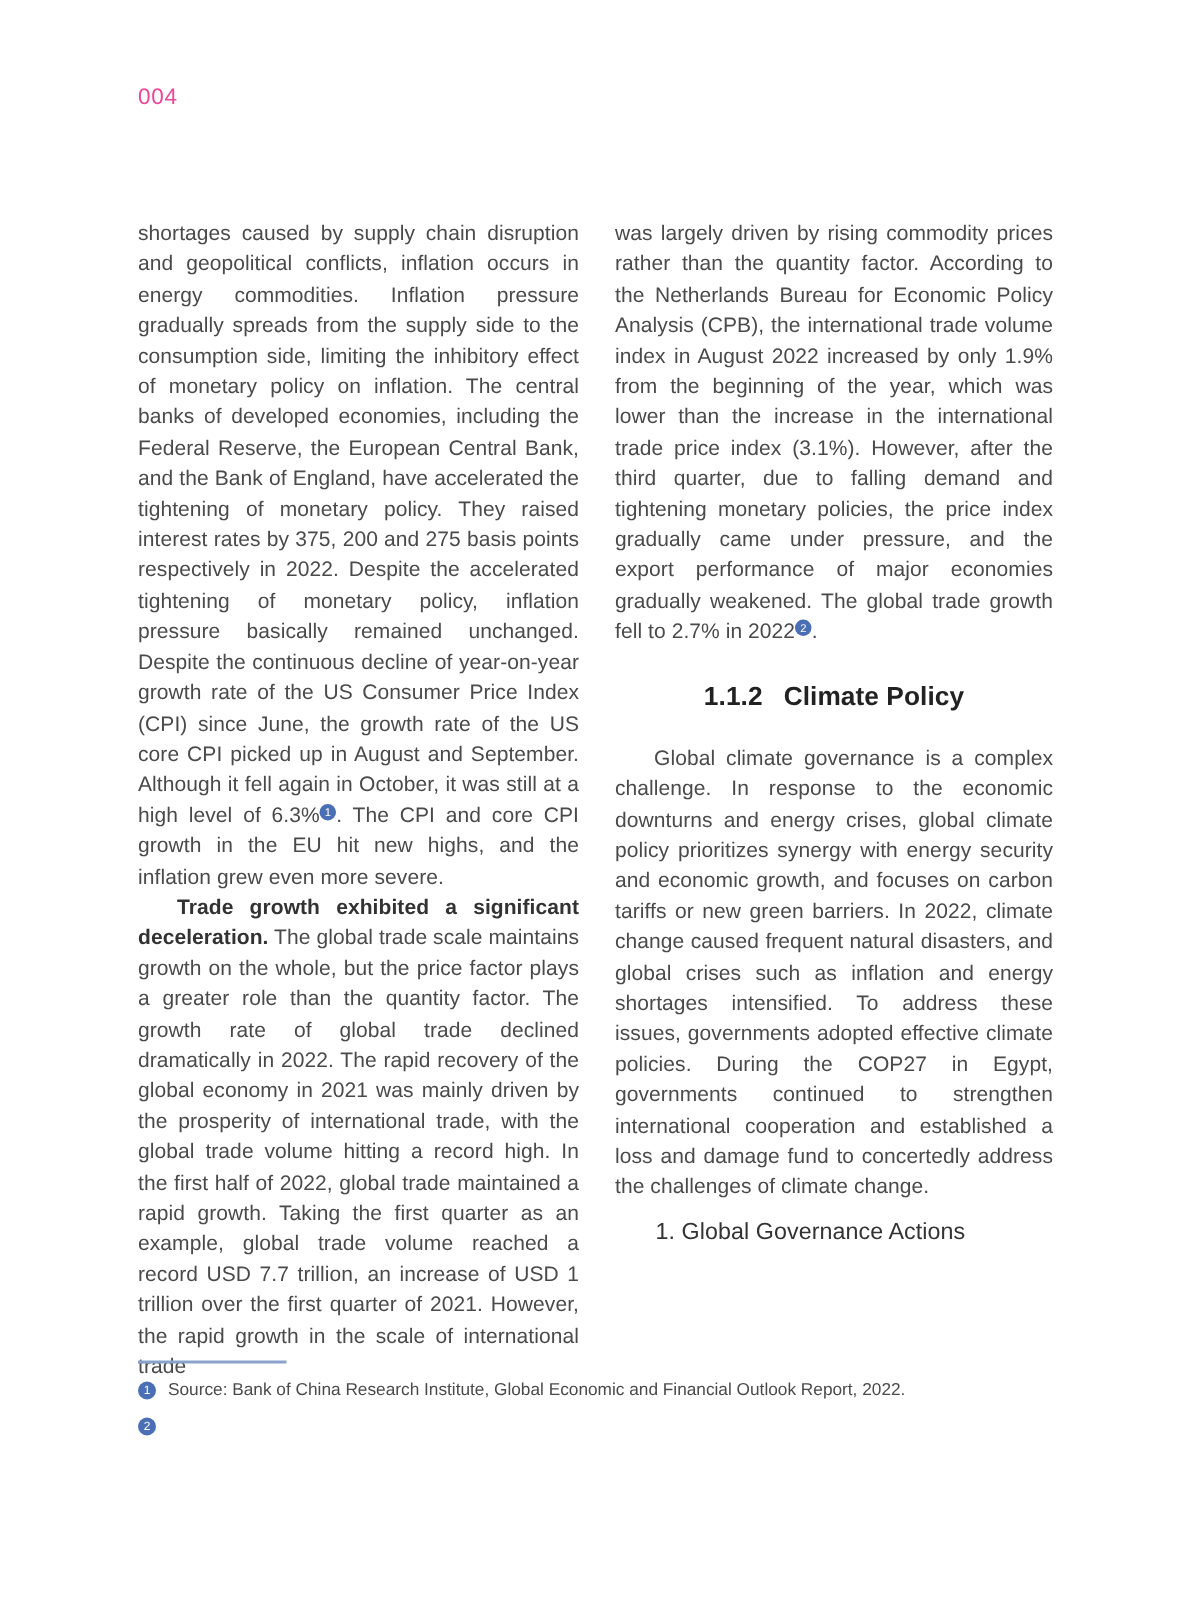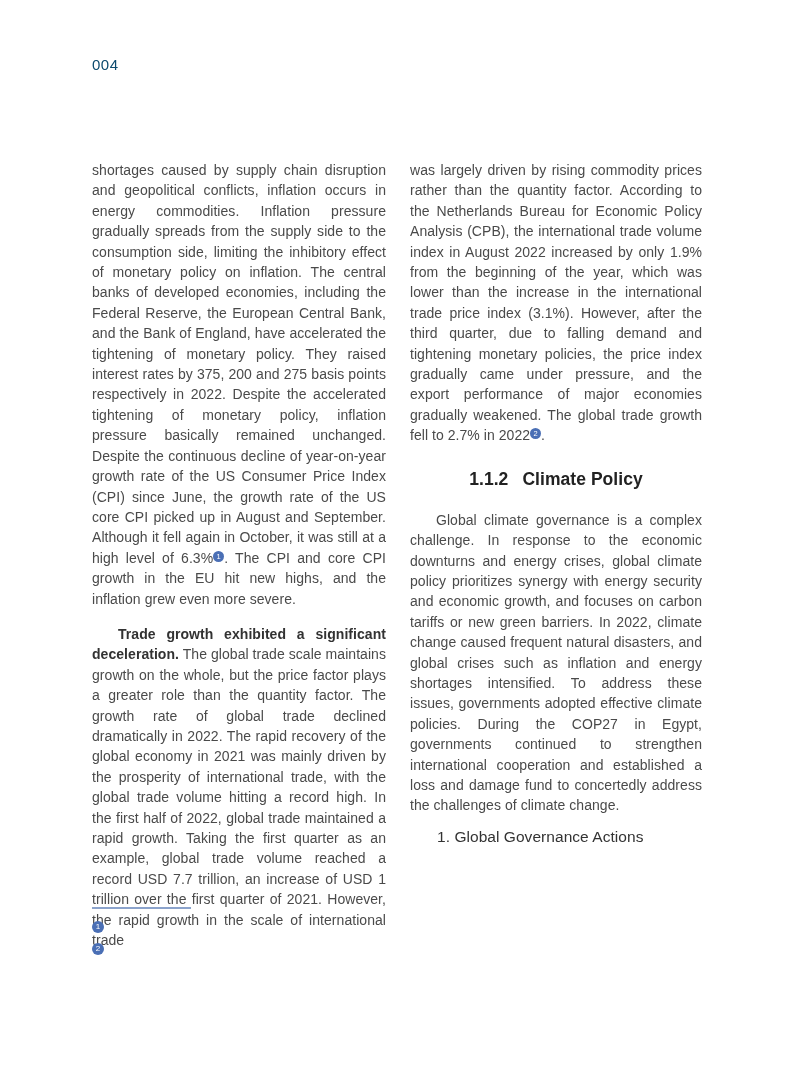--- a/index.html
+++ b/index.html
@@ -14,34 +14,34 @@
     height: 1077px;
     background: #ffffff;
     overflow: hidden;
   }
   .page-number {
     position: absolute;
     left: 92px;
     top: 56px;
     font-size: 15px;
     letter-spacing: 0.5px;
-    color: #0c4a6e;
+    color: #ec4899;
   }
   .col {
     position: absolute;
     top: 145px;
     font-size: 14px;
     line-height: 20.4px;
     color: #4a4a4a;
     text-align: justify;
     letter-spacing: 0.05px;
   }
   .col-left  { left: 92px;  width: 294px; }
   .col-right { left: 410px; width: 292px; }
-  .para { text-align: justify; margin-top: 15px; }
+  .para { text-align: justify; }
   .para.indent { text-indent: 26px; }
   .lead-bold { font-weight: bold; color: #323232; }
   .fn-ref {
     display: inline-block;
     width: 11px;
     height: 11px;
     border-radius: 50%;
     background: #4a6fb5;
     color: #ffffff;
     font-size: 7.5px;
@@ -125,19 +125,20 @@
     <p class="para indent">Global climate governance is a complex challenge. In response to the economic downturns and energy crises, global climate policy prioritizes synergy with energy security and economic growth, and focuses on carbon tariffs or new green barriers. In 2022, climate change caused frequent natural disasters, and global crises such as inflation and energy shortages intensified. To address these issues, governments adopted effective climate policies. During the COP27 in Egypt, governments continued to strengthen international cooperation and established a loss and damage fund to concertedly address the challenges of climate change.</p>
 
     <h3 class="subheading">1. Global Governance Actions</h3>
 
   </div>
 
   <div class="footnotes">
     <div class="fn-separator"></div>
     <div class="fn-row">
       <span class="fn-marker">1</span>
+      <span>Source: Bank of China Research Institute, Global Economic and Financial Outlook Report, 2022.</span>
     </div>
     <div class="fn-row">
       <span class="fn-marker">2</span>
     </div>
   </div>
 
 </div>
 
 </body></html>

